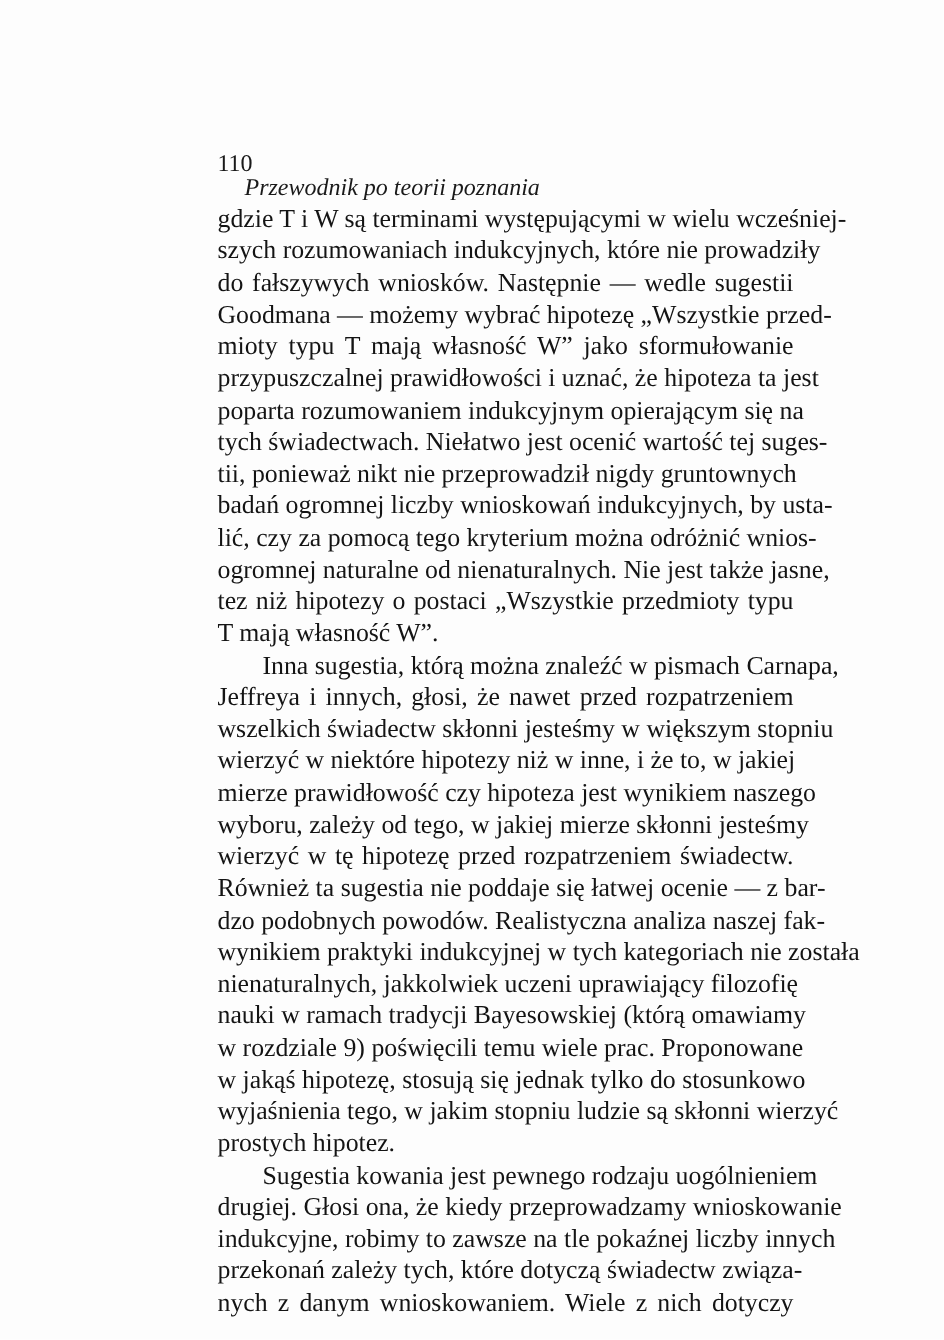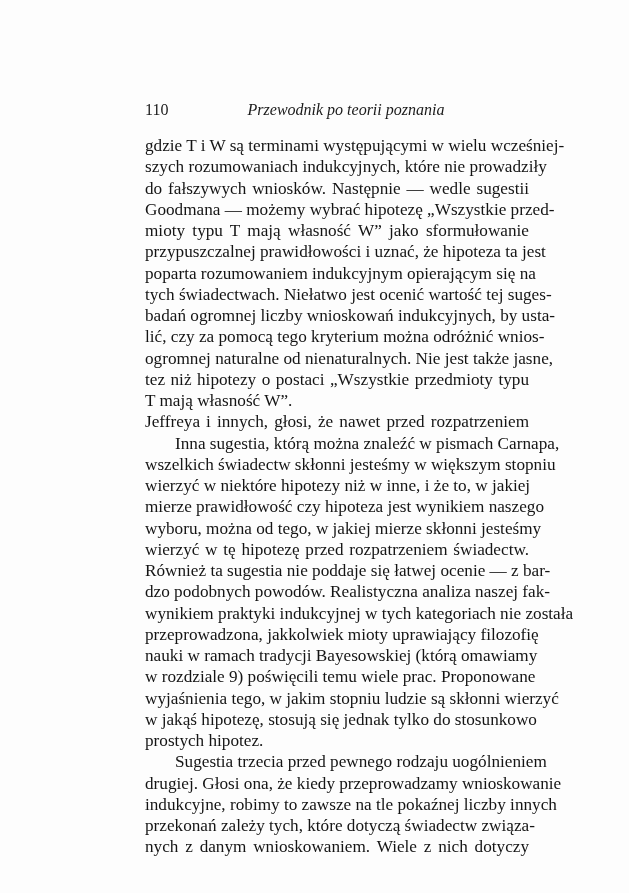--- a/index.html
+++ b/index.html
@@ -31,22 +31,22 @@
   }
   .page-number {
     position: absolute;
     left: 0;
     top: 0;
   }
   .running-title {
     position: absolute;
     left: 0;
     right: 0;
-    top: 0;
-    text-align: center;
+    top: 16px;
+    text-align: left;
     font-style: italic;
     padding-left: 18px;
   }
   .body-text {
     position: absolute;
     left: 145px;
     top: 135px;
     width: 384px;
     font-family: "Liberation Serif", "DejaVu Serif", serif;
     font-size: 17.2px;
@@ -77,40 +77,41 @@
   </div>
   <div class="body-text" id="body-text">
       <span class="line">gdzie T i W są terminami występującymi w wielu wcześniej-</span>
       <span class="line">szych rozumowaniach indukcyjnych, które nie prowadziły</span>
       <span class="line">do fałszywych wniosków. Następnie — wedle sugestii</span>
       <span class="line">Goodmana — możemy wybrać hipotezę „Wszystkie przed-</span>
       <span class="line">mioty typu T mają własność W” jako sformułowanie</span>
       <span class="line">przypuszczalnej prawidłowości i uznać, że hipoteza ta jest</span>
       <span class="line">poparta rozumowaniem indukcyjnym opierającym się na</span>
       <span class="line">tych świadectwach. Niełatwo jest ocenić wartość tej suges-</span>
+      <span class="line">tii, ponieważ nikt nie przeprowadził nigdy gruntownych</span>
       <span class="line">badań ogromnej liczby wnioskowań indukcyjnych, by usta-</span>
       <span class="line">lić, czy za pomocą tego kryterium można odróżnić wnios-</span>
       <span class="line">ogromnej naturalne od nienaturalnych. Nie jest także jasne,</span>
       <span class="line">tez niż hipotezy o postaci „Wszystkie przedmioty typu</span>
       <span class="line last">T mają własność W”.</span>
+      <span class="line indent">Inna sugestia, którą można znaleźć w pismach Carnapa,</span>
       <span class="line">Jeffreya i innych, głosi, że nawet przed rozpatrzeniem</span>
-      <span class="line indent">Inna sugestia, którą można znaleźć w pismach Carnapa,</span>
       <span class="line">wszelkich świadectw skłonni jesteśmy w większym stopniu</span>
       <span class="line">wierzyć w niektóre hipotezy niż w inne, i że to, w jakiej</span>
       <span class="line">mierze prawidłowość czy hipoteza jest wynikiem naszego</span>
-      <span class="line">wyboru, można od tego, w jakiej mierze skłonni jesteśmy</span>
+      <span class="line">wyboru, zależy od tego, w jakiej mierze skłonni jesteśmy</span>
       <span class="line">wierzyć w tę hipotezę przed rozpatrzeniem świadectw.</span>
       <span class="line">Również ta sugestia nie poddaje się łatwej ocenie — z bar-</span>
       <span class="line">dzo podobnych powodów. Realistyczna analiza naszej fak-</span>
       <span class="line">wynikiem praktyki indukcyjnej w tych kategoriach nie została</span>
-      <span class="line">przeprowadzona, jakkolwiek mioty uprawiający filozofię</span>
+      <span class="line">nienaturalnych, jakkolwiek uczeni uprawiający filozofię</span>
       <span class="line">nauki w ramach tradycji Bayesowskiej (którą omawiamy</span>
       <span class="line">w rozdziale 9) poświęcili temu wiele prac. Proponowane</span>
+      <span class="line">w jakąś hipotezę, stosują się jednak tylko do stosunkowo</span>
       <span class="line">wyjaśnienia tego, w jakim stopniu ludzie są skłonni wierzyć</span>
-      <span class="line">w jakąś hipotezę, stosują się jednak tylko do stosunkowo</span>
       <span class="line last">prostych hipotez.</span>
-      <span class="line indent">Sugestia trzecia przed pewnego rodzaju uogólnieniem</span>
+      <span class="line indent">Sugestia kowania jest pewnego rodzaju uogólnieniem</span>
       <span class="line">drugiej. Głosi ona, że kiedy przeprowadzamy wnioskowanie</span>
       <span class="line">indukcyjne, robimy to zawsze na tle pokaźnej liczby innych</span>
       <span class="line">przekonań zależy tych, które dotyczą świadectw związa-</span>
       <span class="line">nych z danym wnioskowaniem. Wiele z nich dotyczy</span>
     </div>
 </div>
 
 </body></html>

